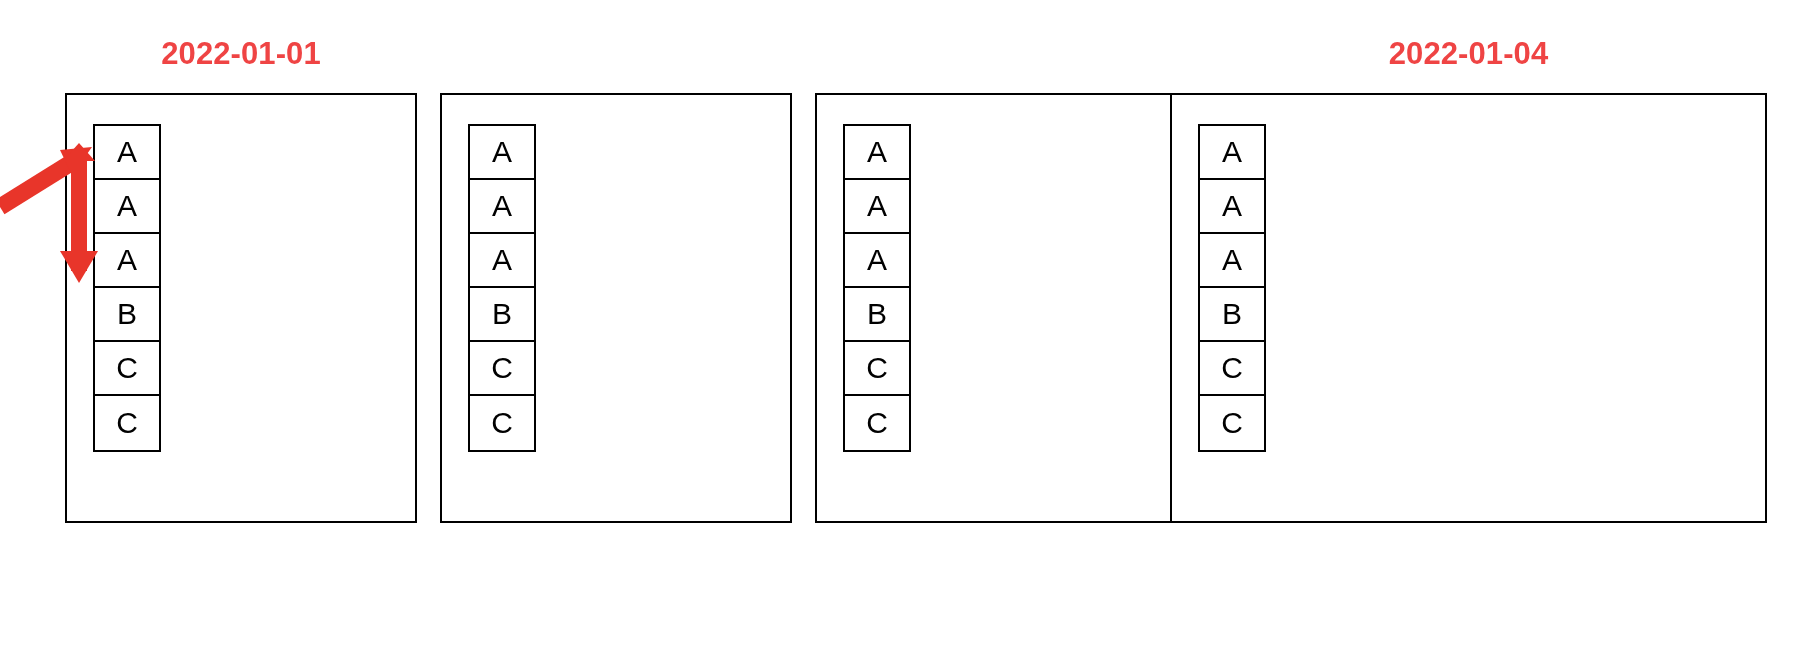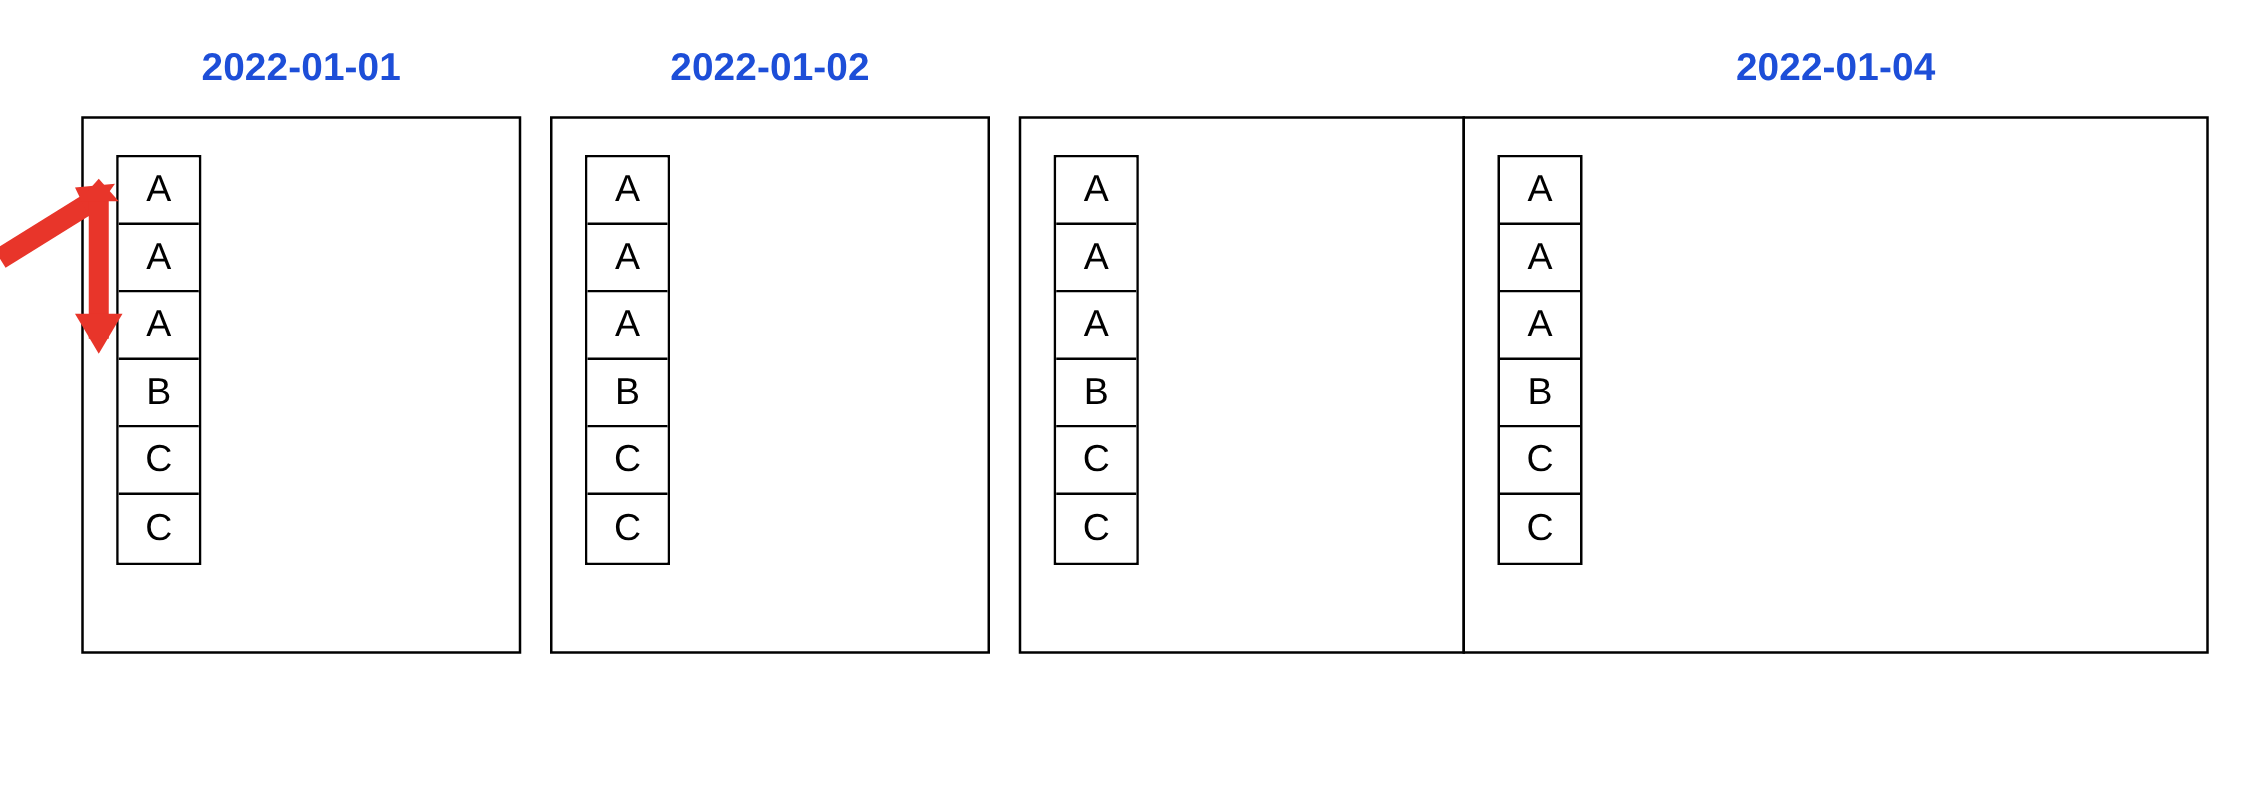--- a/index.html
+++ b/index.html
@@ -26,21 +26,21 @@
     height: 648px;
   }
   .panel-title {
     position: absolute;
     top: 38px;
     left: 0;
     width: 100%;
     text-align: center;
     font-size: 31px;
     font-weight: bold;
-    color: #1d4ed8;
+    color: #ef4444;
     letter-spacing: 0.1px;
     line-height: 1;
     white-space: nowrap;
   }
   .panel-box {
     position: absolute;
     top: 93px;
     left: 0;
     right: 0;
     height: 430px;
@@ -99,21 +99,20 @@
             <div class="cell">A</div>
             <div class="cell">A</div>
             <div class="cell">A</div>
             <div class="cell">B</div>
             <div class="cell">C</div>
             <div class="cell">C</div>
           </div>
         </div>
       </div>
       <div class="panel" style="left: 440px; width: 352px;">
-        <div class="panel-title">2022-01-02</div>
         <div class="panel-box">
           <div class="cell-stack">
             <div class="cell">A</div>
             <div class="cell">A</div>
             <div class="cell">A</div>
             <div class="cell">B</div>
             <div class="cell">C</div>
             <div class="cell">C</div>
           </div>
         </div>

